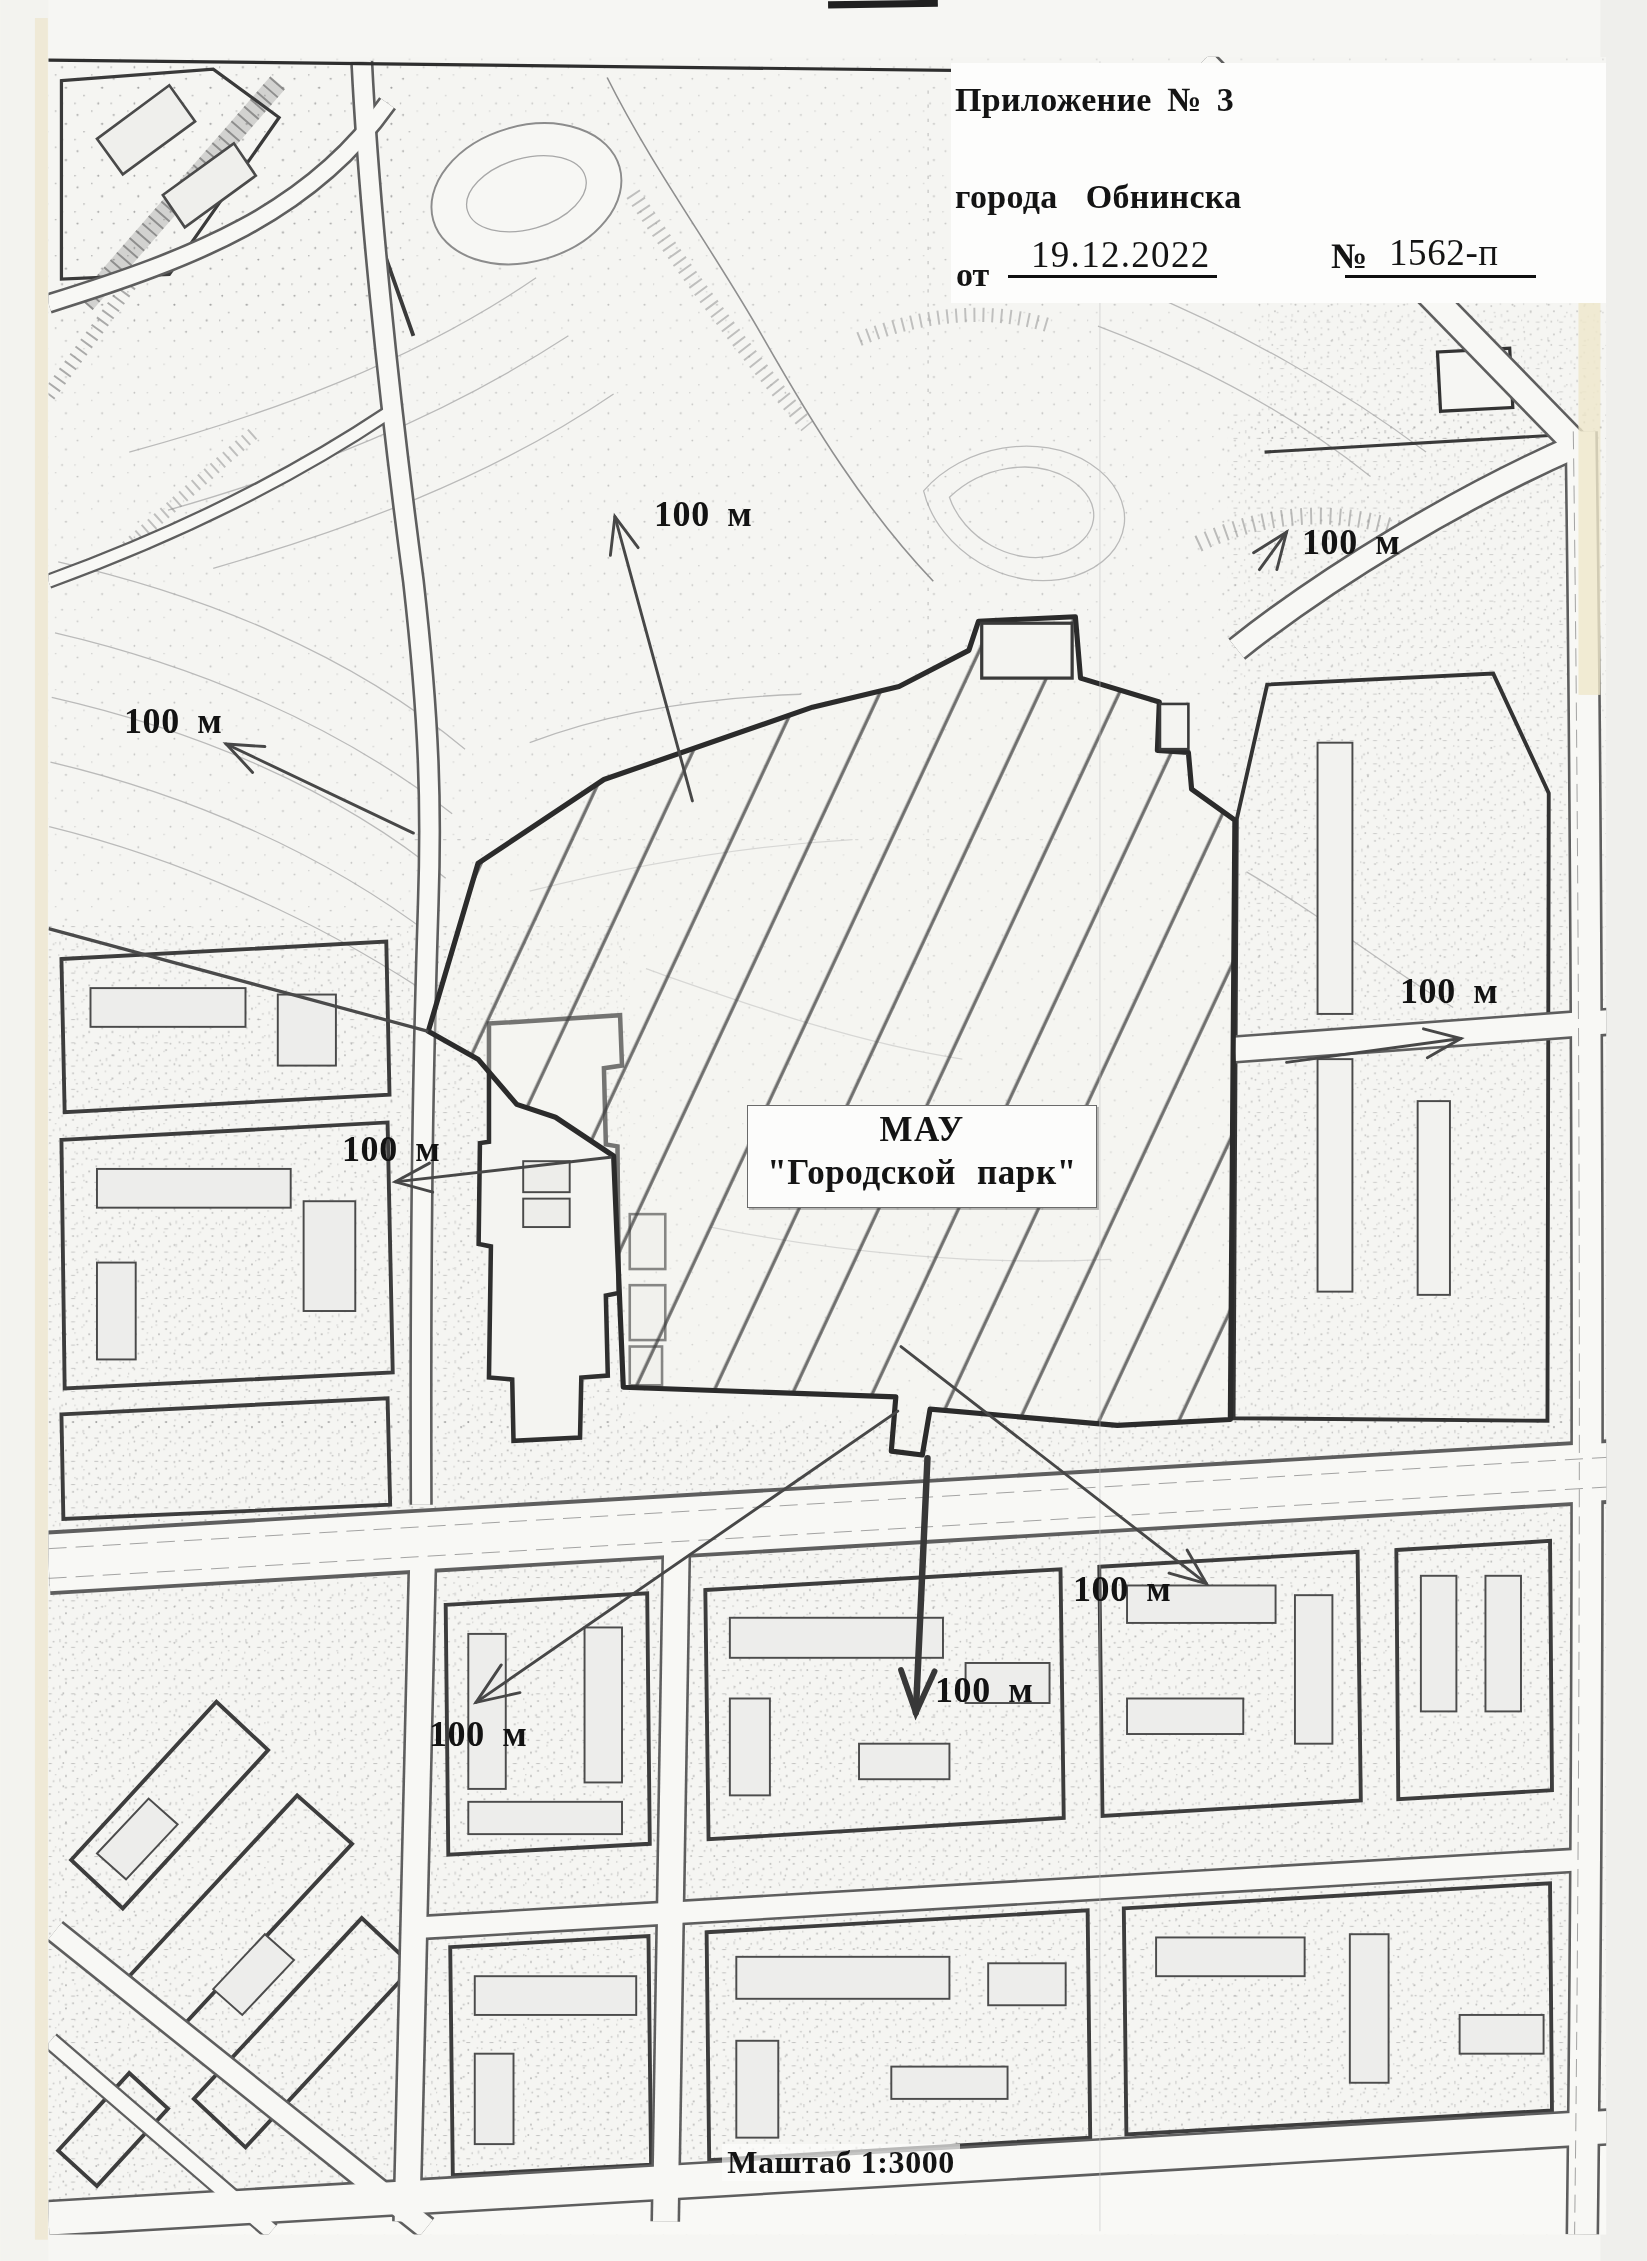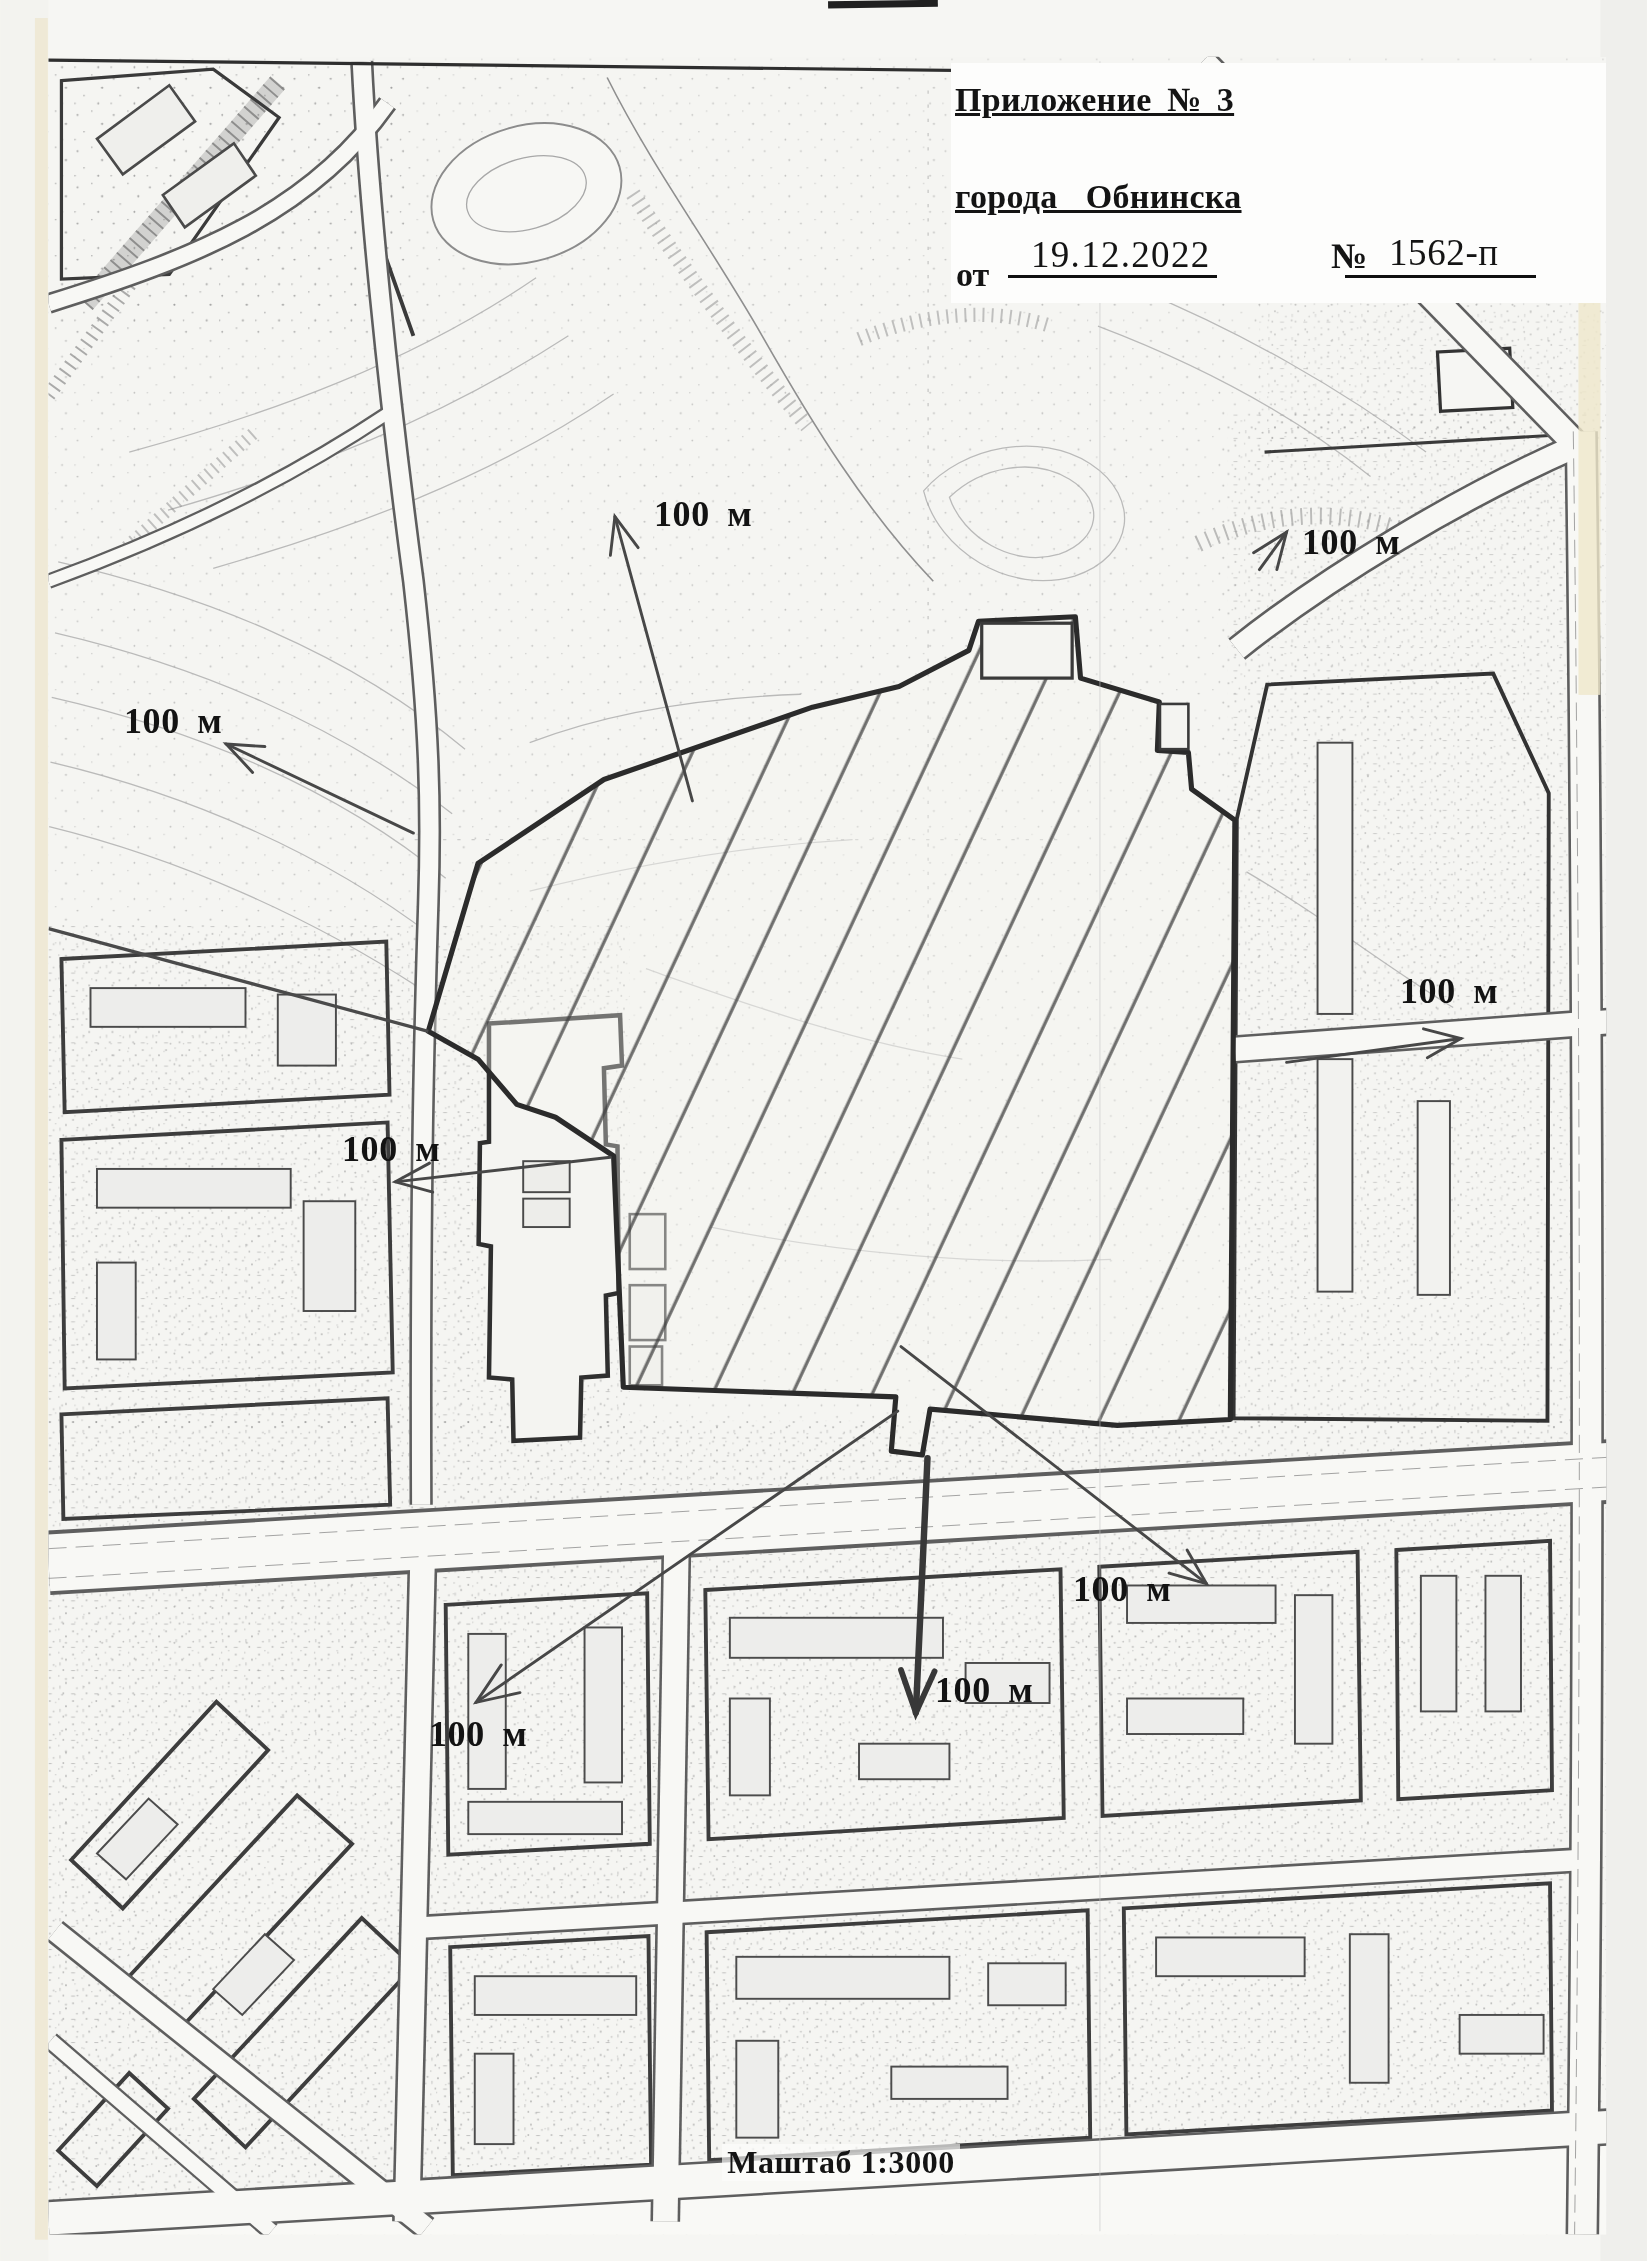--- a/index.html
+++ b/index.html
@@ -2,21 +2,21 @@
 <html style="font-size:10.3px"><head>
 <meta charset="utf-8">
 <style>
   html,body{margin:0;padding:0;background:#e9e9e7;}
   .page{position:relative;width:1647px;height:2261px;background:#f4f4f1;overflow:hidden;
         font-family:"Liberation Serif","DejaVu Serif",serif;color:#141414;}
   .map-svg{position:absolute;left:0;top:0;width:1647px;height:2261px;}
   .txt{position:absolute;white-space:pre;}
   
   .hdr-bg{position:absolute;left:951px;top:63px;width:655px;height:240px;background:#fdfdfc;}
-  .hdr-line{position:absolute;left:955px;font-weight:bold;font-size:34px;letter-spacing:0.3px;word-spacing:6.5px;text-decoration:underline;}
+  .hdr-line{position:absolute;left:955px;font-weight:bold;font-size:34px;letter-spacing:0.3px;word-spacing:6.5px;}
   .hdr-l1{top:81px;}
   .hdr-l2{top:130px;}
   .hdr-l3{top:178px;word-spacing:19.4px;}
   .hdr-from{position:absolute;left:956px;top:228px;font-weight:bold;font-size:34px;margin-top:28px;}
   .hdr-date{position:absolute;left:1031px;top:233px;font-size:37px;letter-spacing:1.3px;}
   .hdr-no{position:absolute;left:1331px;top:235px;font-weight:bold;font-size:36px;}
   .hdr-num{position:absolute;left:1389px;top:231px;font-size:37px;letter-spacing:0.6px;}
   .hdr-u{position:absolute;top:275px;height:3.2px;background:#101010;}
   .hdr-u1{left:1008px;width:209px;}
   .hdr-u2{left:1345px;width:191px;}
@@ -304,20 +304,24 @@
 <div class="hdr-bg"></div>
 <div class="txt hdr-line hdr-l1">Приложение № 3</div>
 <div class="txt hdr-line hdr-l3">города Обнинска</div>
 <div class="txt hdr-from">от</div>
 <div class="txt hdr-date">19.12.2022</div>
 <div class="txt hdr-no">№</div>
 <div class="txt hdr-num">1562-п</div>
 <div class="hdr-u hdr-u1"></div>
 <div class="hdr-u hdr-u2"></div>
 
+<div class="park-box">
+  <div class="park-l1">МАУ</div>
+  <div class="park-l2">"Городской  парк"</div>
+</div>
 
 <div class="scale">Маштаб 1:3000</div>
 
 <div class="dl dl0">100 м</div>
 <div class="dl dl1">100 м</div>
 <div class="dl dl2">100 м</div>
 <div class="dl dl3">100 м</div>
 <div class="dl dl4">100 м</div>
 <div class="dl dl5">100 м</div>
 <div class="dl dl6">100 м</div>

